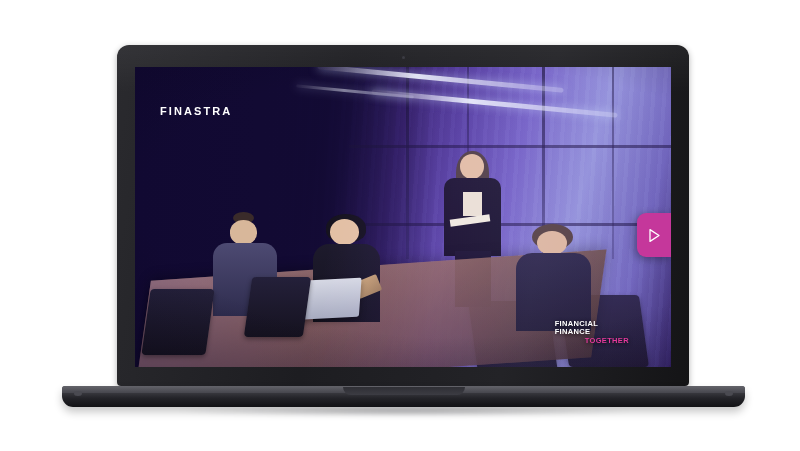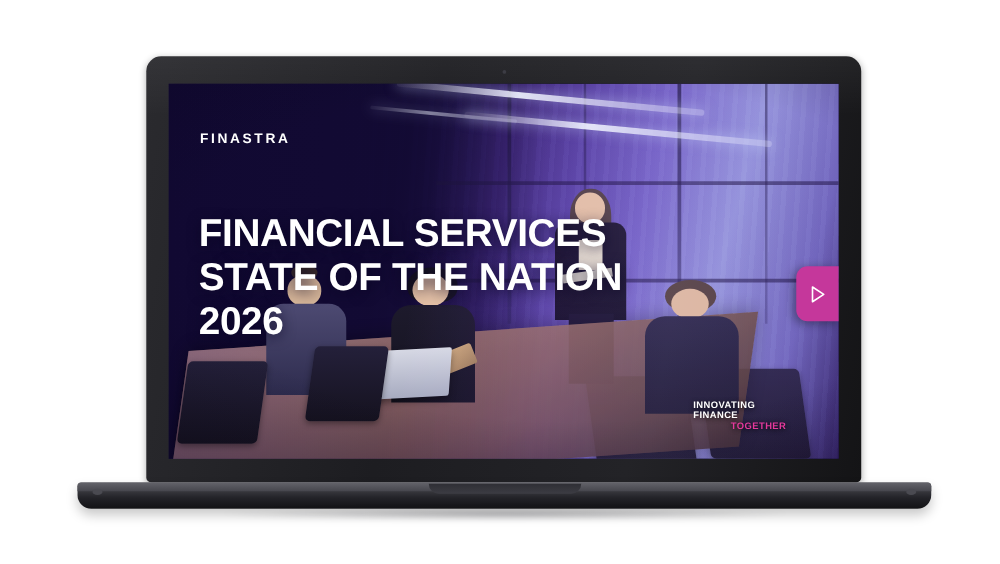--- a/index.html
+++ b/index.html
@@ -408,34 +408,29 @@
 
           <div class="chair ch1"></div>
           <div class="chair ch2"></div>
 
           <div class="grade"></div>
           <div class="vignette"></div>
         </div>
 
         <div class="brand">FINASTRA</div>
 
-        <div class="headline">
-          <span class="ln">FINANCIAL SERVICES</span>
-          <span class="ln">STATE OF THE NATION</span>
-          <span class="ln">2026</span>
-        </div>
 
         <div class="play-tab">
           <svg width="13" height="15" viewBox="0 0 13 15" aria-hidden="true">
             <path d="M2 1.6 L11 7.5 L2 13.4 Z" fill="none" stroke="#ffffff" stroke-width="1.3" stroke-linejoin="round"></path>
           </svg>
         </div>
 
         <div class="lockup">
-          <span class="l1">INNOVATING</span>
+          <span class="l1">FINANCIAL</span>
           <span class="l2">FINANCE</span>
           <span class="l3">TOGETHER</span>
         </div>
 
       </div>
     </div>
 
     <div class="base">
       <div class="base-top"></div>
       <div class="base-notch"></div>

